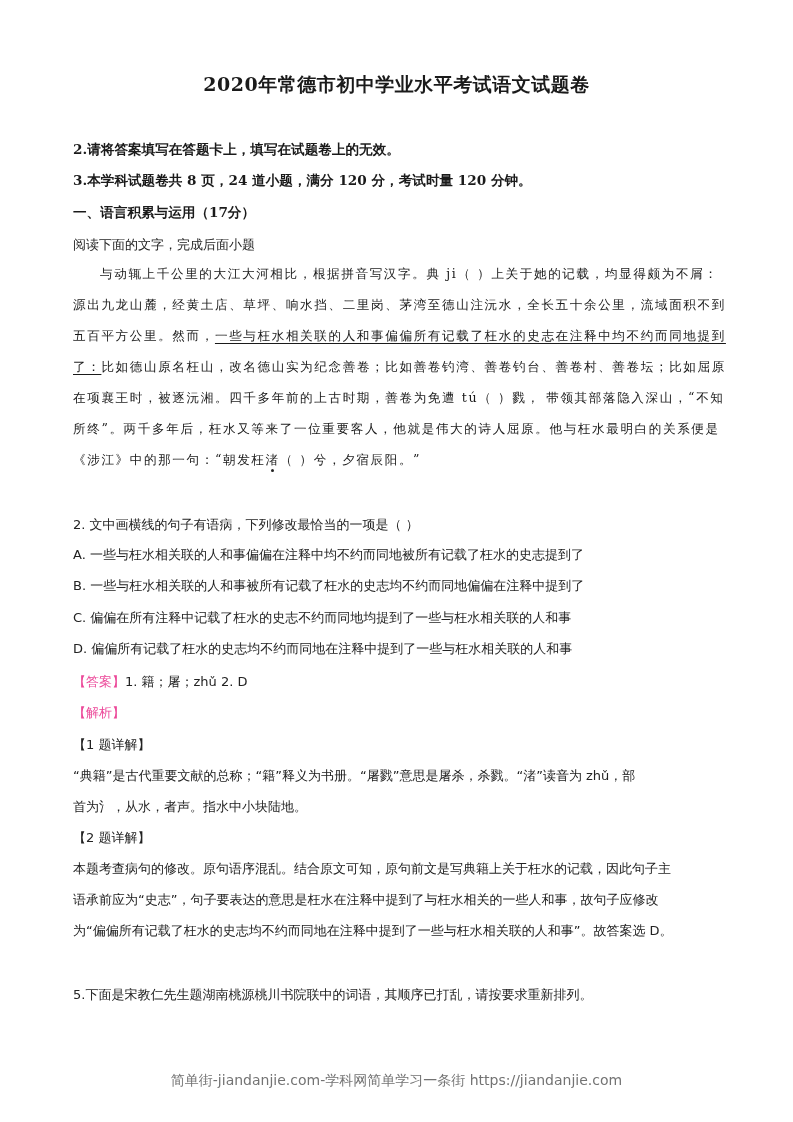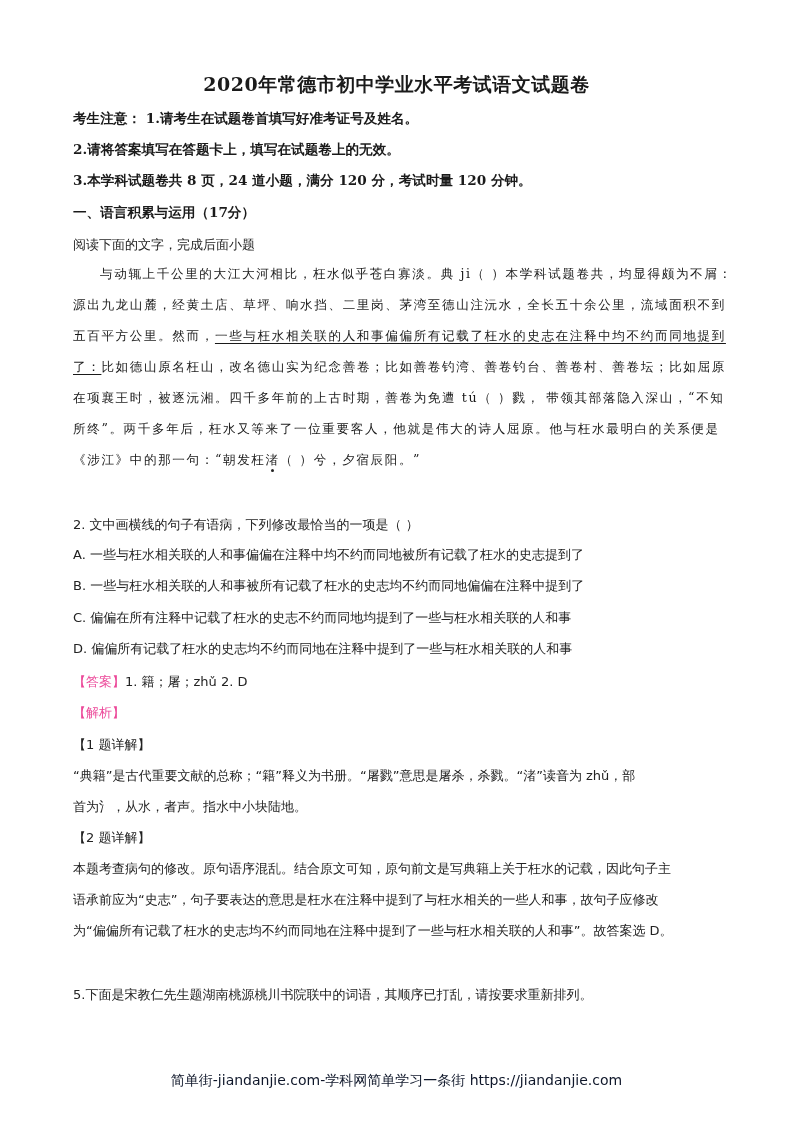--- a/index.html
+++ b/index.html
@@ -16,39 +16,38 @@
   .line { position: absolute; left: 73px; white-space: nowrap; font-size: 13.2px; }
   .bold { font-weight: bold; font-size: 13.6px; }
   .para { font-size: 12.6px; letter-spacing: 1.6px; }
   .sans { font-family: "DejaVu Sans", "Liberation Sans", sans-serif; font-size: 13px; color: #222; }
   .ul { text-decoration: underline; text-underline-offset: 3px; margin-top: 21px; }
   .blue { color: #ec4899; }
   .dot { position: relative; }
   .dot::after { content: ""; position: absolute; left: 50%; bottom: -5px; width: 3px; height: 3px; margin-left: -1.5px; border-radius: 50%; background: #222; }
   .footer {
     position: absolute; left: 0; top: 1072px; width: 793px; text-align: center;
-    font-family: "DejaVu Sans", "Liberation Sans", sans-serif; font-size: 14px; color: #0f172a;
+    font-family: "DejaVu Sans", "Liberation Sans", sans-serif; font-size: 14px; color: #737373;
   }
 </style>
 </head>
 <body>
 
 <div class="page">
 
   <div class="title">2020年常德市初中学业水平考试语文试题卷</div>
 
-  <div class="line bold" style="top:110px">考生注意：  1.请考生在试题卷首填写好准考证号及姓名。</div>
   <div class="line bold" style="top:141px">2.请将答案填写在答题卡上，填写在试题卷上的无效。</div>
   <div class="line bold" style="top:172px">3.本学科试题卷共 8 页，24 道小题，满分 120 分，考试时量 120 分钟。</div>
   <div class="line bold" style="top:204px">一、语言积累与运用（17分）</div>
 
   <div class="line sans" style="top:236px">阅读下面的文字，完成后面小题</div>
 
   <div>
-    <div class="line para" style="top:266px; left:100px">与动辄上千公里的大江大河相比，枉水似乎苍白寡淡。典 ji（    ）本学科试题卷共，均显得颇为不屑：</div>
+    <div class="line para" style="top:266px; left:100px">与动辄上千公里的大江大河相比，根据拼音写汉字。典 ji（    ）上关于她的记载，均显得颇为不屑：</div>
     <div class="line para" style="top:297px">源出九龙山麓，经黄土店、草坪、响水挡、二里岗、茅湾至德山注沅水，全长五十余公里，流域面积不到</div>
     <div class="line para" style="top:328px">
       <span>五百平方公里。然而，</span><span class="ul">一些与枉水相关联的人和事偏偏所有记载了枉水的史志在注释中均不约而同地提到</span>
     </div>
     <div class="line para" style="top:359px">
       <span class="ul">了：</span><span>比如德山原名枉山，改名德山实为纪念善卷；比如善卷钓湾、善卷钓台、善卷村、善卷坛；比如屈原</span>
     </div>
     <div class="line para" style="top:390px">在项襄王时，被逐沅湘。四千多年前的上古时期，善卷为免遭 tú（  ）戮， 带领其部落隐入深山，“不知</div>
     <div class="line para" style="top:421px">所终”。两千多年后，枉水又等来了一位重要客人，他就是伟大的诗人屈原。他与枉水最明白的关系便是</div>
     <div class="line para" style="top:452px">

